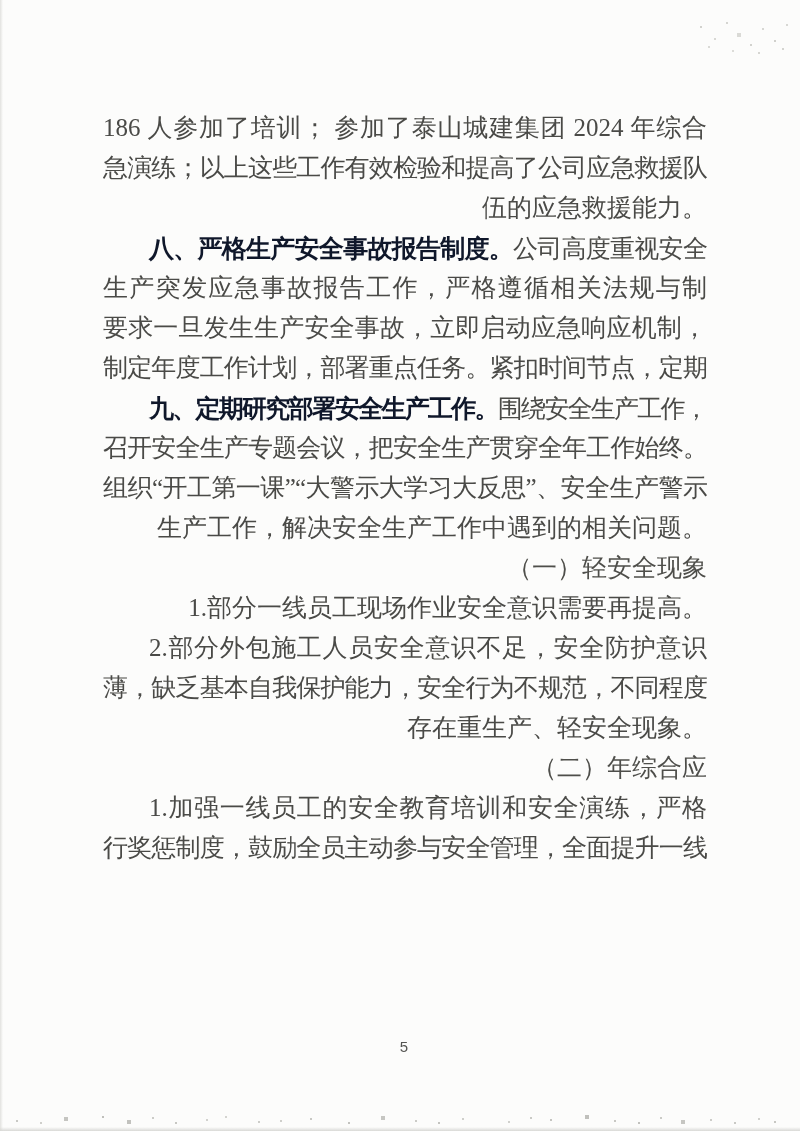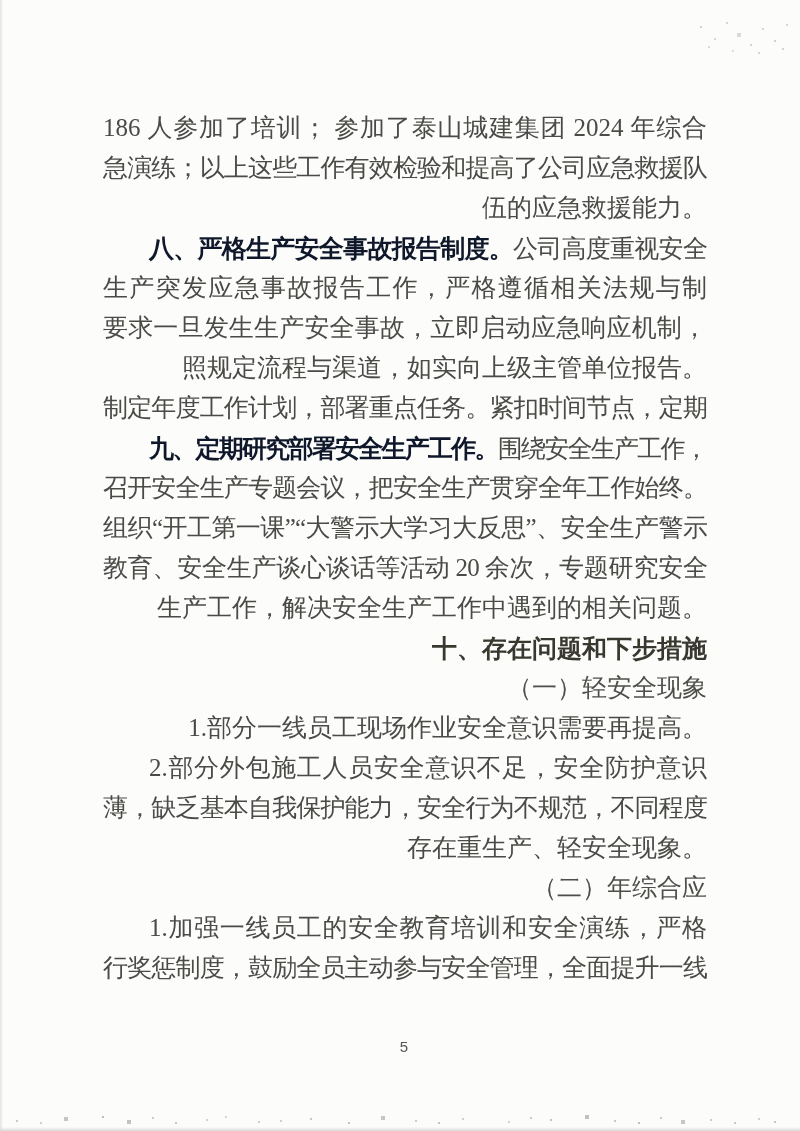--- a/index.html
+++ b/index.html
@@ -59,28 +59,25 @@
   <div class="edge-left"></div>
   <div class="edge-bottom"></div>
 
   <div class="content">
     <div class="ln j"><span>186 人参加了培训； 参加了泰山城建集团 2024 年综合应</span></div>
     <div class="ln j t1"><span>急演练；以上这些工作有效检验和提高了公司应急救援队</span></div>
     <div class="ln"><span>伍的应急救援能力。</span></div>
     <div class="ln j ind t1"><span class="b">八、严格生产安全事故报告制度。</span><span>公司高度重视安全</span></div>
     <div class="ln j"><span>生产突发应急事故报告工作，严格遵循相关法规与制度。</span></div>
     <div class="ln j"><span>要求一旦发生生产安全事故，立即启动应急响应机制，按</span></div>
-    <div class="ln"><span>照规定流程与渠道，如实向上级主管单位报告。</span></div>
     <div class="ln j t1"><span>制定年度工作计划，部署重点任务。紧扣时间节点，定期</span></div>
     <div class="ln j ind t2"><span class="b">九、定期研究部署安全生产工作。</span><span>围绕安全生产工作，</span></div>
     <div class="ln j t1"><span>召开安全生产专题会议，把安全生产贯穿全年工作始终。</span></div>
     <div class="ln j t1"><span>组织“开工第一课”“大警示大学习大反思”、安全生产警示</span></div>
-    <div class="ln j t1"><span>教育、安全生产谈心谈话等活动 20 余次，专题研究安全</span></div>
     <div class="ln"><span>生产工作，解决安全生产工作中遇到的相关问题。</span></div>
-    <div class="ln ind hd"><span>十、存在问题和下步措施</span></div>
     <div class="ln ind kai"><span>（一）轻安全现象</span></div>
     <div class="ln ind"><span>1.部分一线员工现场作业安全意识需要再提高。</span></div>
     <div class="ln j ind"><span>2.部分外包施工人员安全意识不足，安全防护意识淡</span></div>
     <div class="ln j t1"><span>薄，缺乏基本自我保护能力，安全行为不规范，不同程度</span></div>
     <div class="ln"><span>存在重生产、轻安全现象。</span></div>
     <div class="ln ind kai"><span>（二）年综合应</span></div>
     <div class="ln j ind"><span>1.加强一线员工的安全教育培训和安全演练，严格执</span></div>
     <div class="ln j t1"><span>行奖惩制度，鼓励全员主动参与安全管理，全面提升一线</span></div>
   </div>
 

